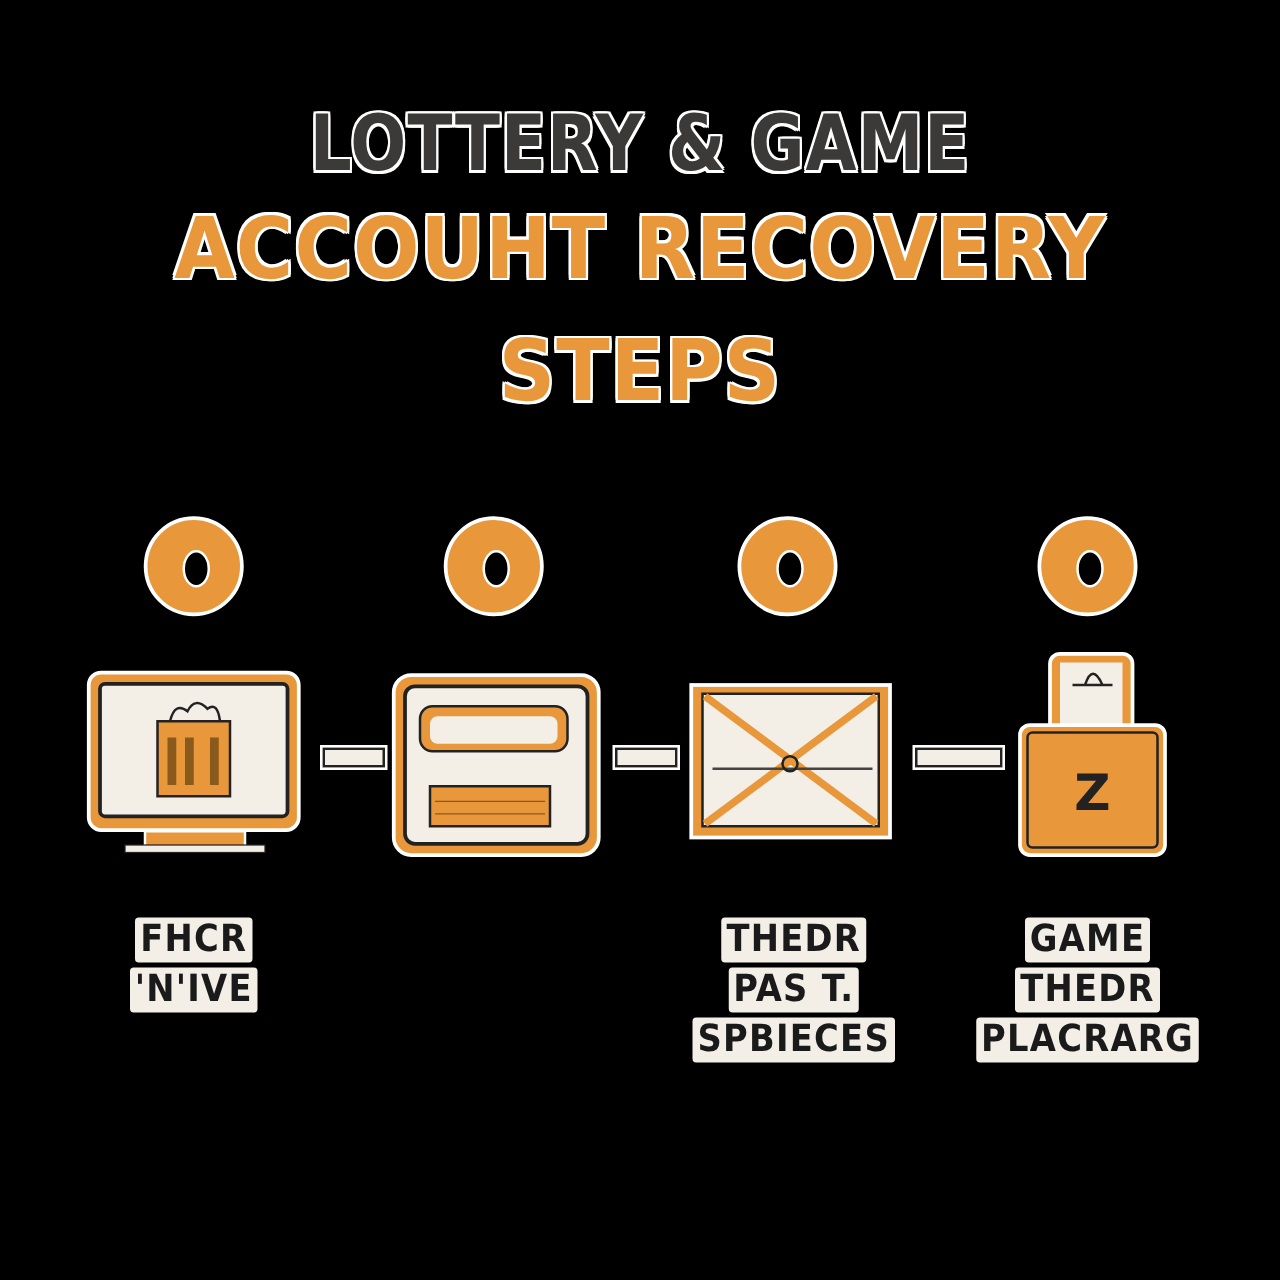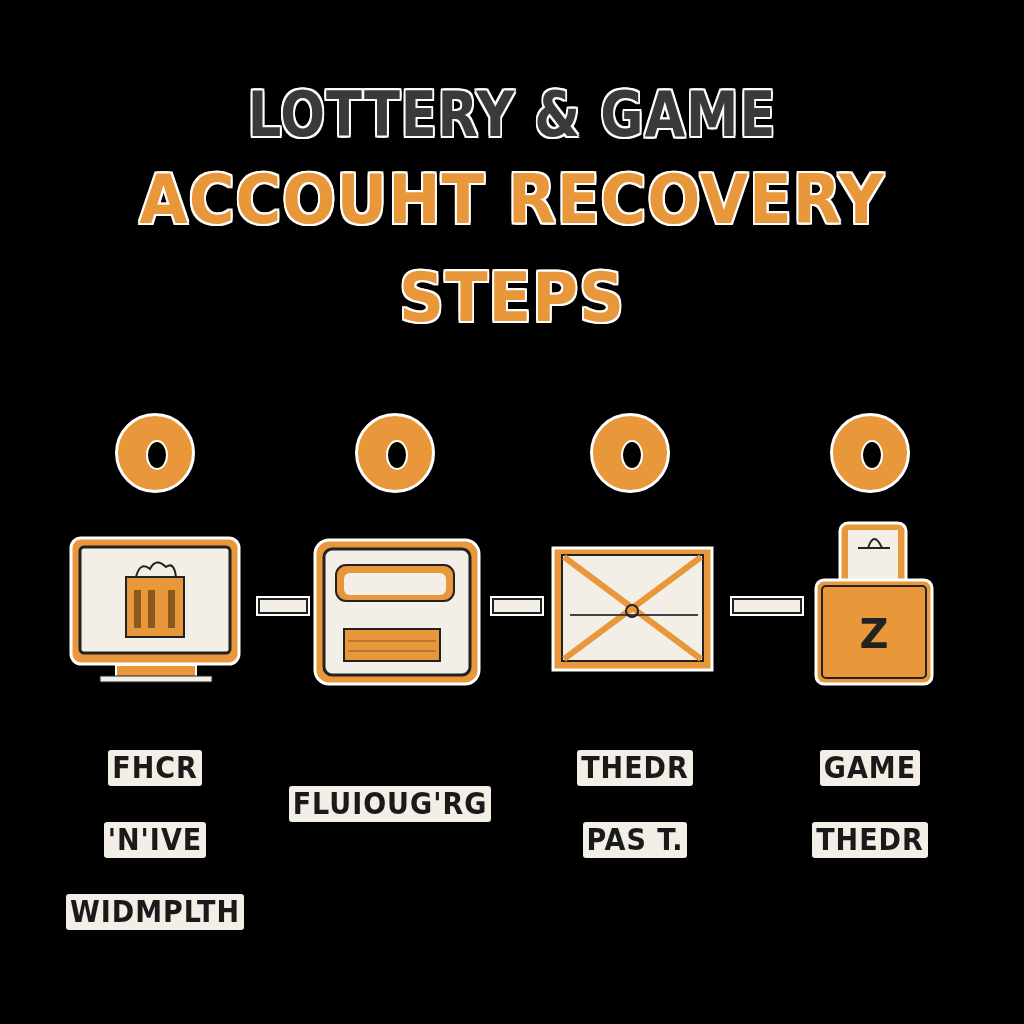--- a/index.html
+++ b/index.html
@@ -15,21 +15,21 @@
         text-shadow: 2px 0 #fff, -2px 0 #fff, 0 2px #fff, 0 -2px #fff, 2px 2px #fff, -2px -2px #fff, 2px -2px #fff, -2px 2px #fff; }
   .ring { position:absolute; width:80px; height:80px; border-radius:50%; background:#e8973a;
           border:3px solid #fff; box-sizing:border-box; }
   .ring .hole { position:absolute; left:28px; top:24px; width:18px; height:26px; border-radius:50%;
                 background:#000; border:2px solid #fff; }
   .icon { position:absolute; }
   .conn { position:absolute; height:12px; background:#f3efe6; border:2px solid #222; outline:2px solid #fff; }
   .label { position:absolute; text-align:center; }
   .label span { display:inline-block; background:#f3efe6; color:#1a1a1a; font-weight:bold;
                 font-family:"DejaVu Sans Condensed","DejaVu Sans", sans-serif; font-size:30px; line-height:36px;
-                padding:0 4px; margin:18px 0; border-radius:3px; letter-spacing:1px; }
+                padding:0 4px; margin:2px 0; border-radius:3px; letter-spacing:1px; }
 </style>
 </head>
 <body>
 
 <div class="title t1">LOTTERY &amp; GAME</div>
 <div class="title t2">ACCOUHT RECOVERY</div>
 <div class="title t3">STEPS</div>
 
 <div class="ring" style="left:115px;top:413px;">
     <div class="hole"></div>
@@ -91,27 +91,27 @@
     <path d="M48 28 h32 M58 28 q6 -18 14 0" fill="none" stroke="#222" stroke-width="2"></path>
     <rect x="6" y="60" width="116" height="104" rx="8" fill="#e8973a" stroke="#fff" stroke-width="3"></rect>
     <rect x="12" y="66" width="104" height="92" rx="4" fill="#e8973a" stroke="#222" stroke-width="2"></rect>
     <text x="64" y="128" text-anchor="middle" font-family="DejaVu Sans, sans-serif" font-weight="bold" font-size="40" fill="#222">Z</text>
   </svg>
 </div>
 
 <div class="label" style="left:60px;top:732px;width:190px;">
   <span>FHCR</span><br>
   <span>'N'IVE</span><br>
-  <span>WIDMPLTH</span>
 </div>
 <div class="label" style="left:285px;top:732px;width:210px;">
   <br>
   <br>
-  <span>FLUIOUG'RG</span>
 </div>
 <div class="label" style="left:545px;top:732px;width:180px;">
   <span>THEDR</span><br>
   <span>PAS T.</span><br>
+  <span>SPBIECES</span>
 </div>
 <div class="label" style="left:775px;top:732px;width:190px;">
   <span>GAME</span><br>
   <span>THEDR</span><br>
+  <span>PLACRARG</span>
 </div>
 
 </body></html>

